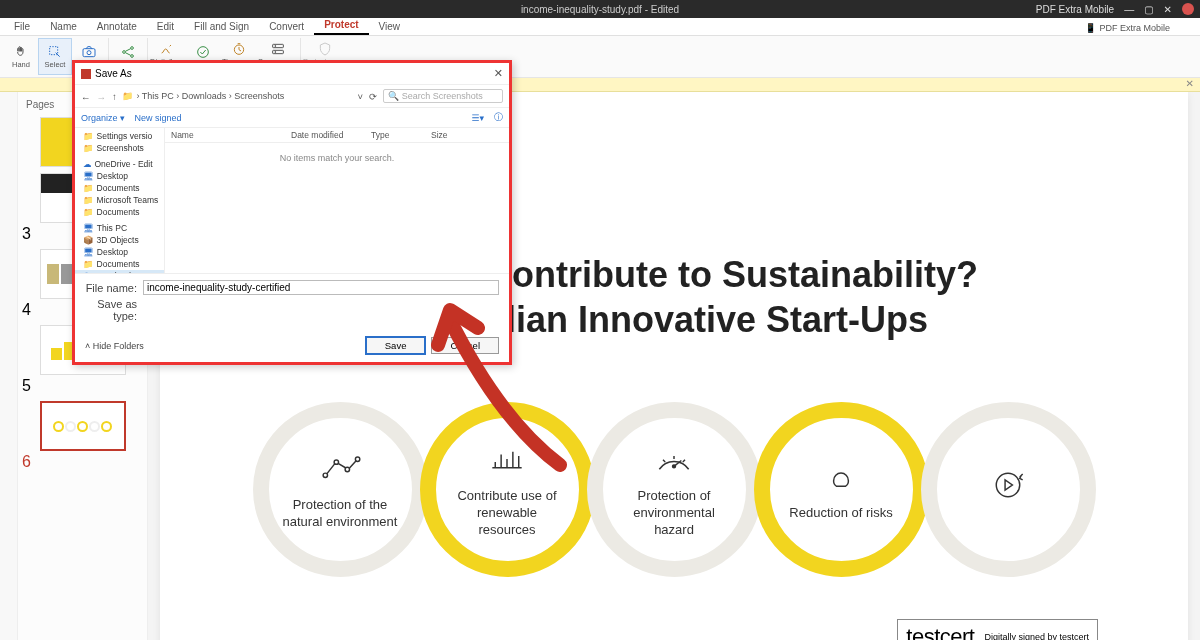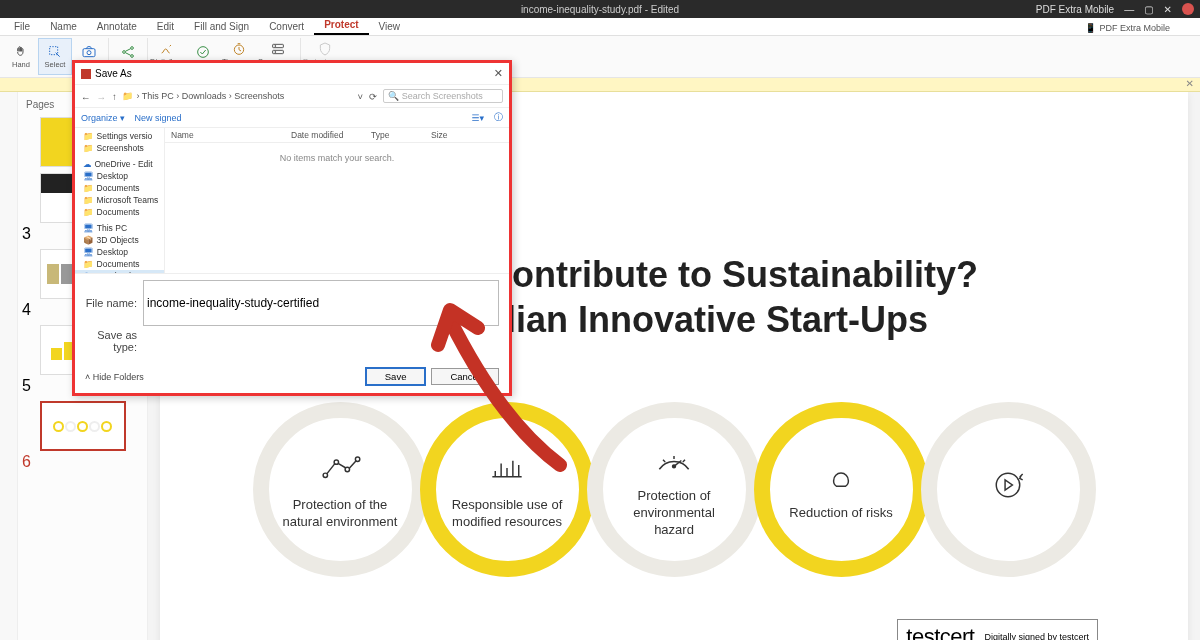--- a/index.html
+++ b/index.html
@@ -65,21 +65,21 @@
 .dlg-tree { width: 90px; border-right: 1px solid #eee; overflow: hidden; font-size: 8.5px; color: #333; padding: 2px 0; }
 .dlg-tree .node { padding: 1px 4px 1px 8px; cursor: pointer; white-space: nowrap; display: flex; align-items: center; gap: 3px; }
 .dlg-tree .node.sel { background: #d6e8f7; }
 .dlg-list { flex: 1; }
 .dlg-list .cols { display: flex; border-bottom: 1px solid #eee; font-size: 8.5px; color: #555; padding: 2px 0; }
 .dlg-list .cols div { padding: 0 6px; }
 .dlg-list .empty { text-align: center; color: #888; font-size: 9px; padding: 10px; }
 .dlg-fields { padding: 6px 10px; border-top: 1px solid #eee; }
 .dlg-fields .row { display: flex; align-items: center; margin-bottom: 3px; }
 .dlg-fields label { width: 58px; text-align: right; font-size: 11px; color: #444; padding-right: 6px; }
-.dlg-fields input, .dlg-fields select { flex: 1; border: 1px solid #bbb; font-size: 12px; padding: 15px 3px; }
+.dlg-fields input, .dlg-fields select { flex: 1; border: 1px solid #bbb; font-size: 10px; padding: 1px 3px; }
 .dlg-fields input { background: #fff; }
 .dlg-foot { display: flex; padding: 6px 10px 8px; align-items: center; }
 .dlg-foot .hide { font-size: 9px; color: #444; flex: 1; cursor: pointer; }
 .dlg-foot button { font-size: 9.5px; padding: 2px 18px; margin-left: 6px; border: 1px solid #999; background: #f6f6f6; cursor: pointer; }
 .dlg-foot button.primary { border: 1px solid #2a6fc9; outline: 1px solid #2a6fc9; }
 
 
 .arrow { position: absolute; top: 300px; left: 430px; z-index: 60; pointer-events: none; }
 </style>
 </head>
@@ -248,21 +248,21 @@
               <circle cx="40" cy="22" r="3"></circle>
               <circle cx="54" cy="8" r="3"></circle>
               <path d="M12 28l11-14M28 14l10 6M43 20l9-10"></path>
             </svg>
           <div class="lbl">Protection of the natural environment</div>
         </div>
         <div class="circ">
           <svg viewBox="0 0 60 40" fill="none" stroke="#333" stroke-width="2">
               <path d="M10 32h40M14 32v-8M22 32V14M30 32v-12M38 32V10M46 32v-16"></path>
             </svg>
-          <div class="lbl">Responsible use of modified resources</div>
+          <div class="lbl">Contribute use of renewable resources</div>
         </div>
         <div class="circ grey">
           <svg viewBox="0 0 60 40" fill="none" stroke="#333" stroke-width="2">
               <path d="M10 34a24 24 0 0140 0M30 20v-4M18 24l-3-3M42 24l3-3"></path>
               <circle cx="30" cy="30" r="2" fill="#333"></circle>
               <path d="M30 30l10-8"></path>
             </svg>
           <div class="lbl">Protection of environmental hazard</div>
         </div>
         <div class="circ">

